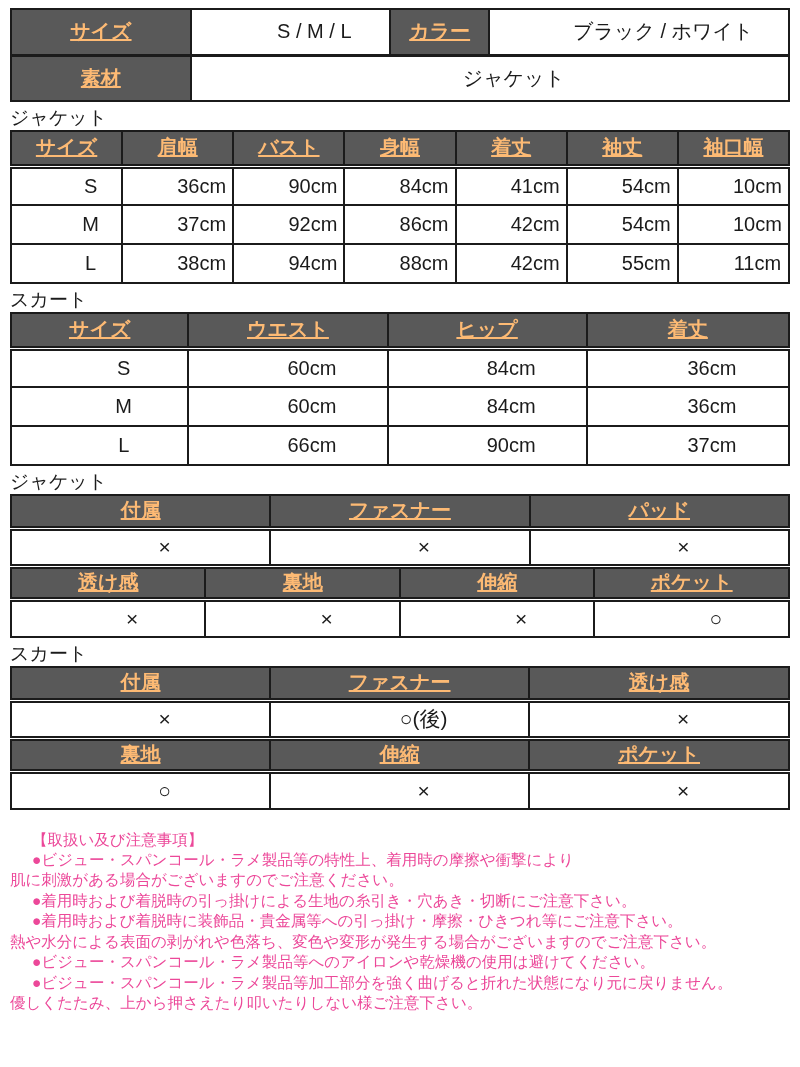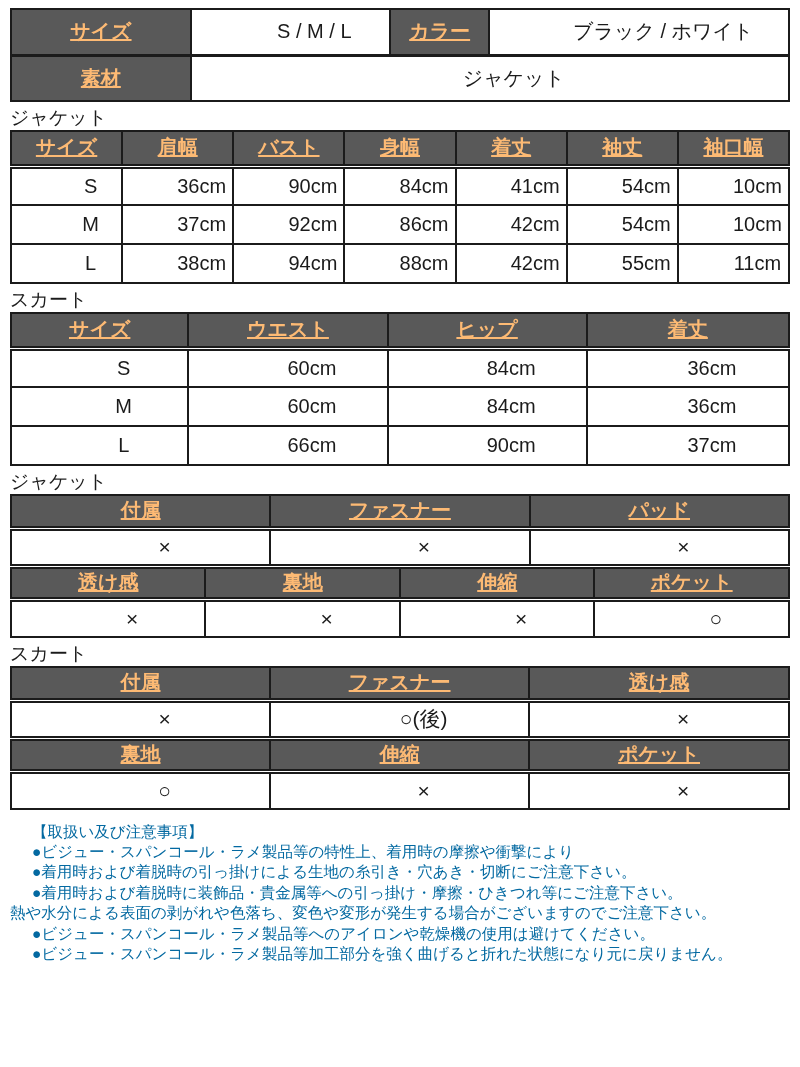--- a/index.html
+++ b/index.html
@@ -43,22 +43,22 @@
   .feature-table tr.fval td { height: 38px; font-size: 21px; }
 
   .section-label {
     font-size: 19px;
     line-height: 19px;
     color: #1b1b1b;
     margin: 6px 0 3px 0;
   }
 
   .notes {
-    margin-top: 12px;
-    color: #0369a1;
+    margin-top: 20px;
+    color: #ec4899;
     font-size: 15.5px;
     line-height: 20.5px;
   }
   .notes .note-title { padding-left: 22px; }
   .notes .note-line { padding-left: 22px; font-family: Liberation Mono, monospace; }
   .notes .note-line.cont { padding-left: 0; }
 </style>
 </head>
 <body>
 
@@ -244,19 +244,21 @@
     <td>×</td>
     <td>×</td>
   </tr>
 </tbody>
   </table>
 
 <div class="notes">
   <div class="note-title">【取扱い及び注意事項】</div>
   <div>
       <div class="note-line">●ビジュー・スパンコール・ラメ製品等の特性上、着用時の摩擦や衝撃により</div>
+      <div class="note-line cont">肌に刺激がある場合がございますのでご注意ください。</div>
       <div class="note-line">●着用時および着脱時の引っ掛けによる生地の糸引き・穴あき・切断にご注意下さい。</div>
       <div class="note-line">●着用時および着脱時に装飾品・貴金属等への引っ掛け・摩擦・ひきつれ等にご注意下さい。</div>
       <div class="note-line cont">熱や水分による表面の剥がれや色落ち、変色や変形が発生する場合がございますのでご注意下さい。</div>
       <div class="note-line">●ビジュー・スパンコール・ラメ製品等へのアイロンや乾燥機の使用は避けてください。</div>
       <div class="note-line">●ビジュー・スパンコール・ラメ製品等加工部分を強く曲げると折れた状態になり元に戻りません。</div>
+      <div class="note-line cont">優しくたたみ、上から押さえたり叩いたりしない様ご注意下さい。</div>
     </div>
 </div>
 
 </body></html>

